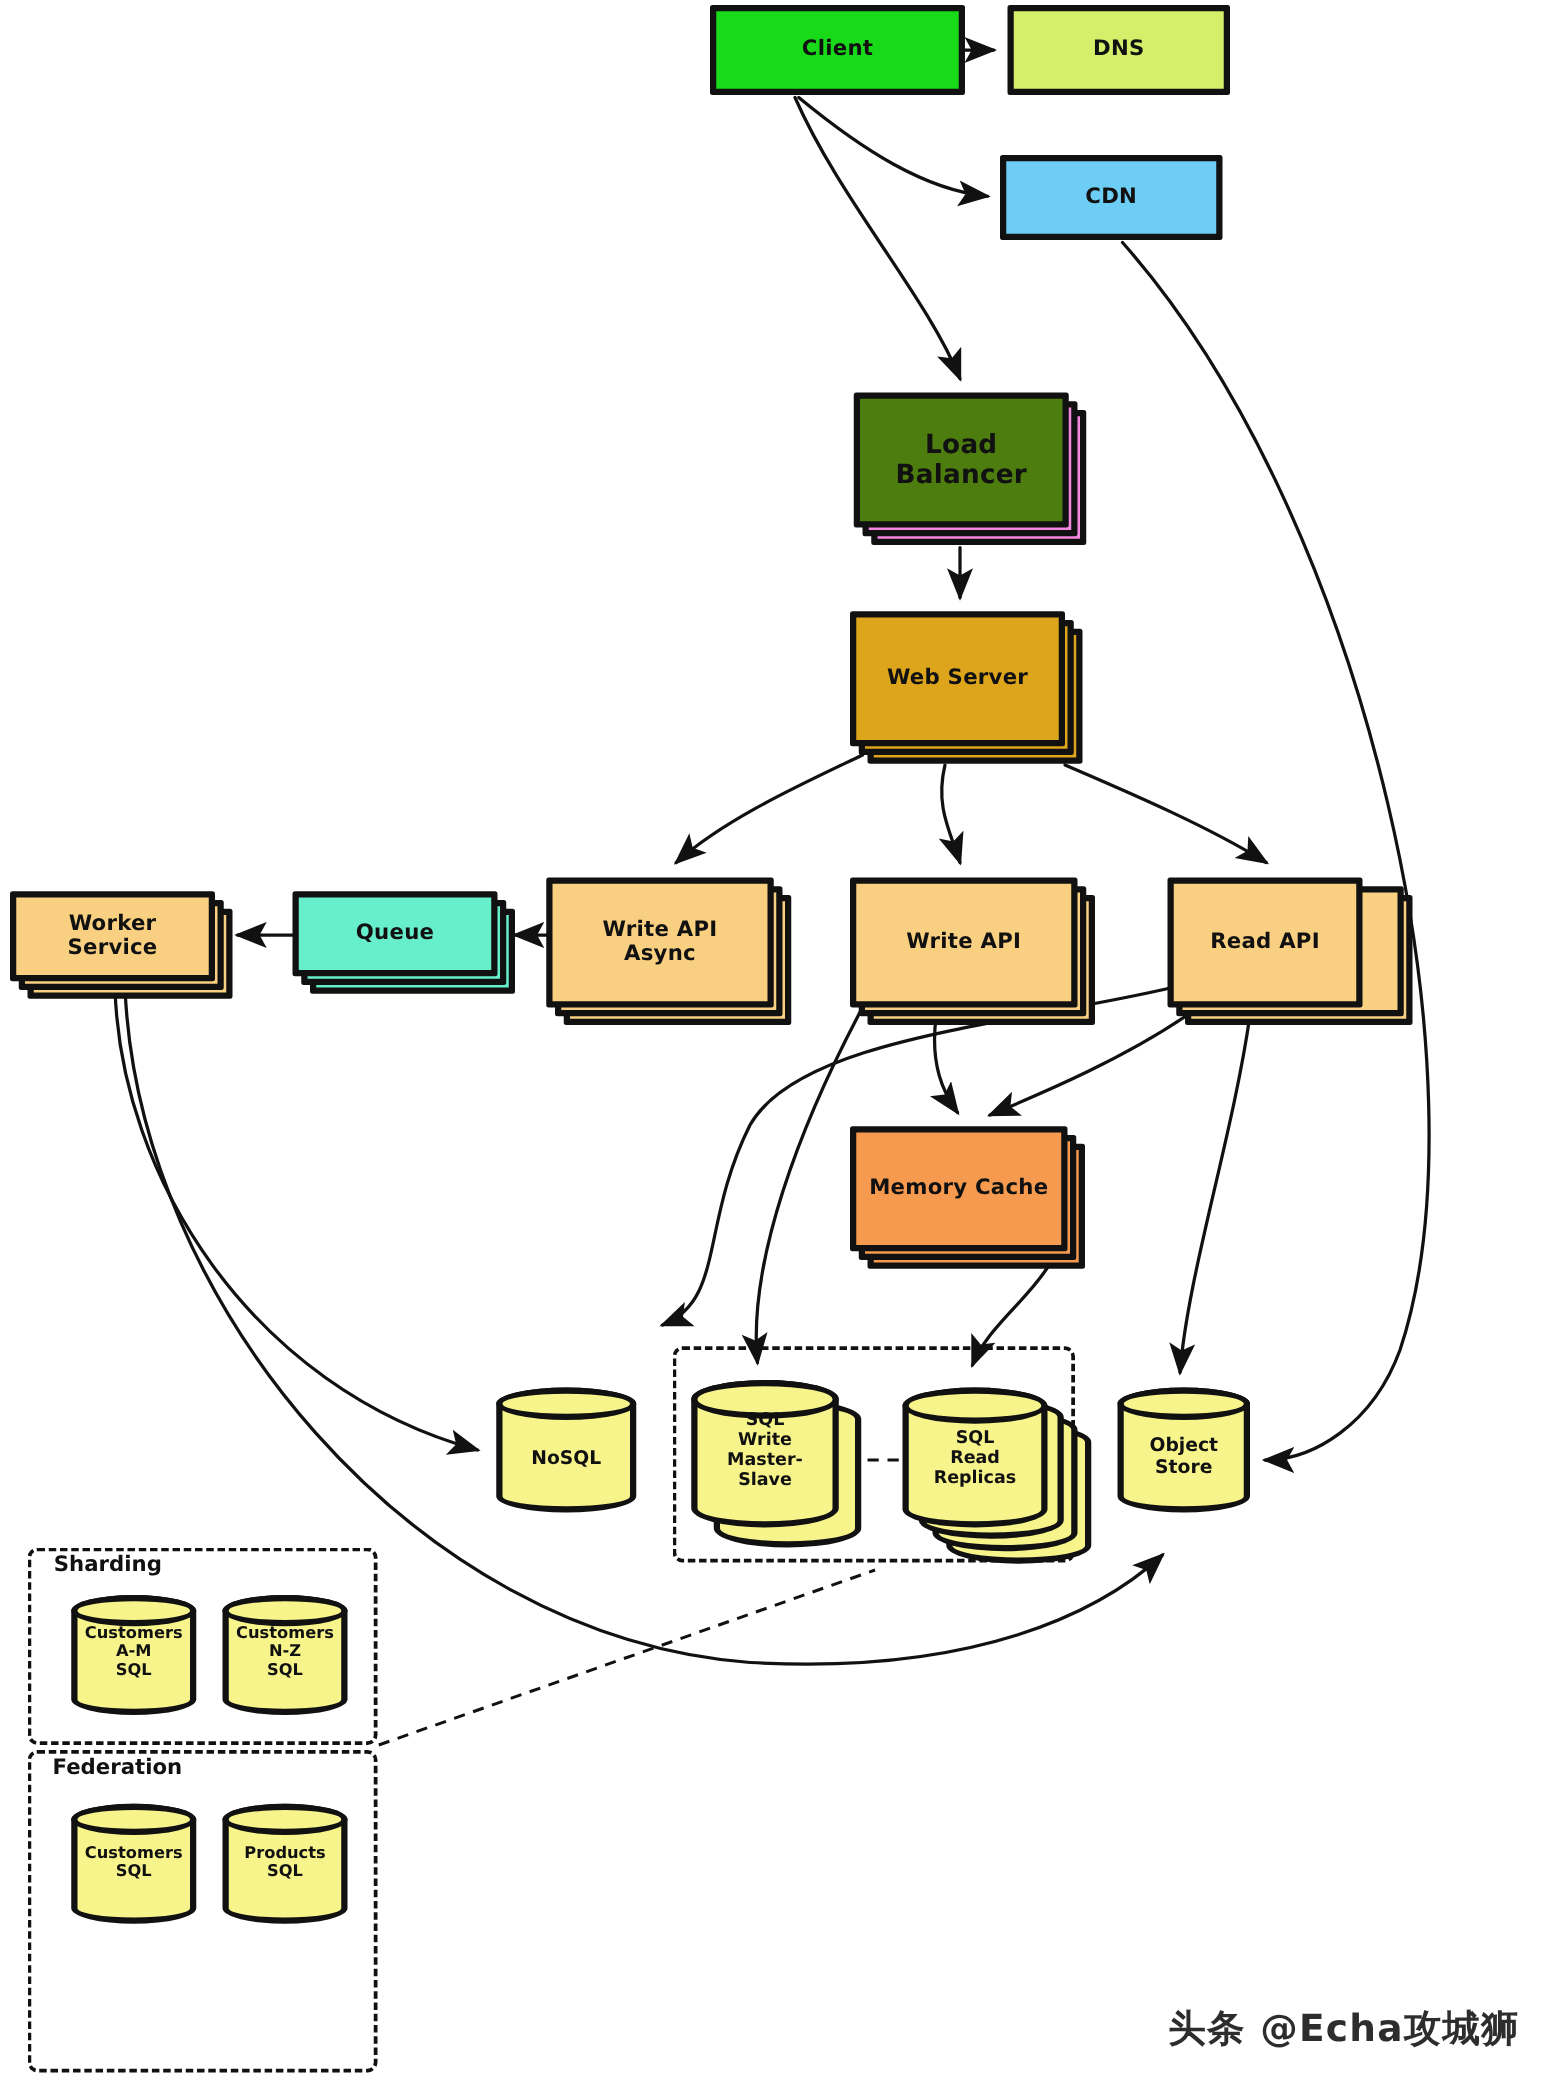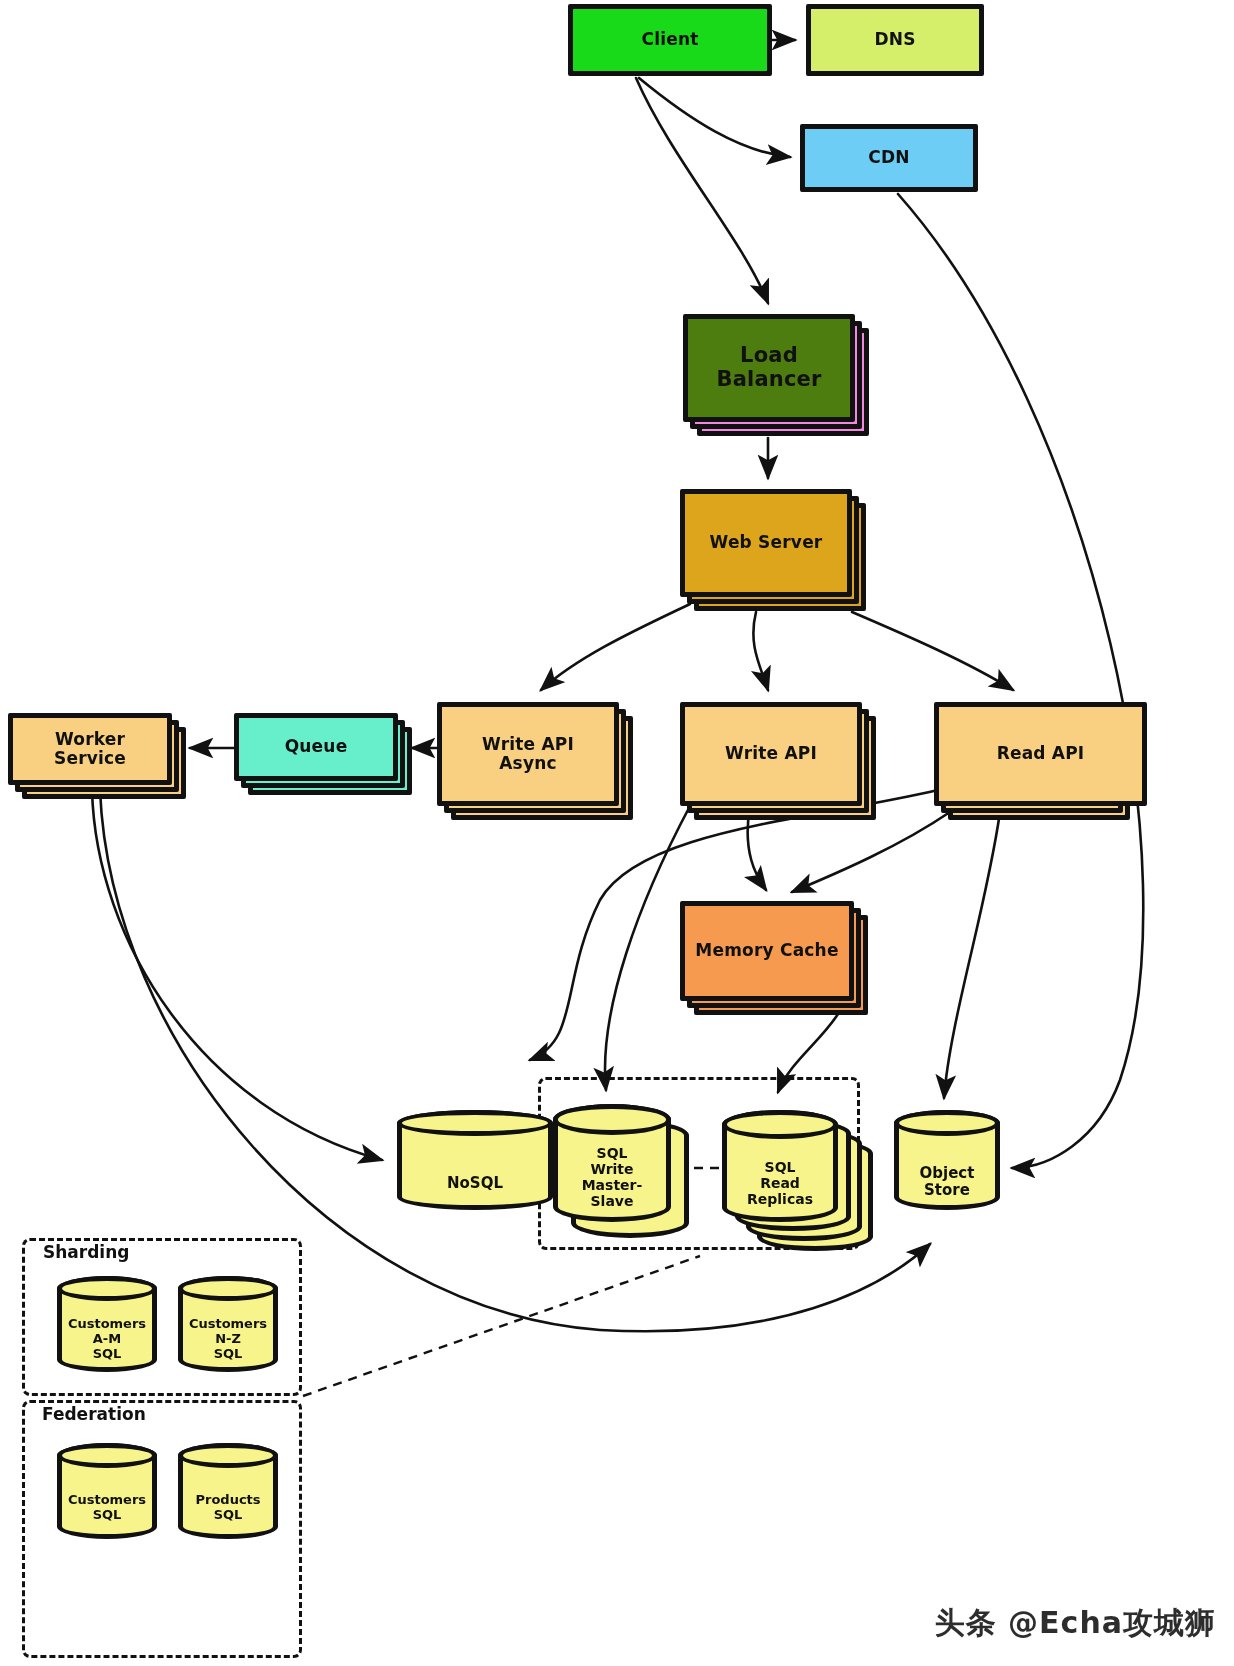--- a/index.html
+++ b/index.html
@@ -87,21 +87,20 @@
     position: absolute;
     left: 0;
     width: 100%;
     text-align: center;
     font-family: "DejaVu Sans", sans-serif;
     font-weight: 700;
     color: #111111;
     line-height: 1.14;
     white-space: pre-line;
     z-index: 4;
-    margin-top: 17px;
   }
   .cylstack {
     position: absolute;
     z-index: 3;
   }
   .cylstack .body {
     position: absolute;
     left: 0; top: 0;
     width: 100%; height: 100%;
     box-sizing: border-box;
@@ -241,21 +240,21 @@
   </div>
 
   <div class="stack" style="left:694px; top:716px; width:182px; height:104px; background:#F9D081;"></div>
   <div class="stack" style="left:687px; top:709px; width:182px; height:104px; background:#F9D081;"></div>
   <div class="node" style="left:680px; top:702px; width:182px; height:104px; background:#F9D081; font-size:17px;">
     <span class="lbl">Write API</span>
   </div>
 
   <div class="stack" style="left:948px; top:716px; width:182px; height:104px; background:#F9D081;"></div>
   <div class="stack" style="left:941px; top:709px; width:182px; height:104px; background:#F9D081;"></div>
-  <div class="node" style="left:934px; top:702px; width:213px; height:104px; background:#F9D081; font-size:17px;">
+  <div class="node" style="left:934px; top:702px; width:156px; height:104px; background:#F9D081; font-size:17px;">
     <span class="lbl">Read API</span>
   </div>
 
   <div class="stack" style="left:248px; top:727px; width:164px; height:68px; background:#67EFCC;"></div>
   <div class="stack" style="left:241px; top:720px; width:164px; height:68px; background:#67EFCC;"></div>
   <div class="node" style="left:234px; top:713px; width:164px; height:68px; background:#67EFCC; font-size:17px;">
     <span class="lbl">Queue</span>
   </div>
 
   <div class="stack" style="left:22px; top:727px; width:164px; height:72px; background:#F9D081;"></div>
@@ -264,21 +263,21 @@
     <span class="lbl">Worker
 Service</span>
   </div>
 
   <div class="stack" style="left:694px; top:915px; width:174px; height:100px; background:#F59A4E;"></div>
   <div class="stack" style="left:687px; top:908px; width:174px; height:100px; background:#F59A4E;"></div>
   <div class="node" style="left:680px; top:901px; width:174px; height:100px; background:#F59A4E; font-size:17px;">
     <span class="lbl">Memory Cache</span>
   </div>
 
-  <div class="cyl" style="left:397px; top:1110px; width:112px; height:100px;padding-left:44px;">
+  <div class="cyl" style="left:397px; top:1110px; width:112px; height:100px;">
     <div class="body"></div>
     <div class="top"></div>
     <div class="ctext" style="top:48px; font-size:15px;">NoSQL</div>
   </div>
 
   <div class="cylstack" style="left:571px; top:1120px; width:118px; height:118px;">
     <div class="body"></div>
   </div>
   <div class="cyl" style="left:553px; top:1104px; width:118px; height:118px;">
     <div class="body"></div>

